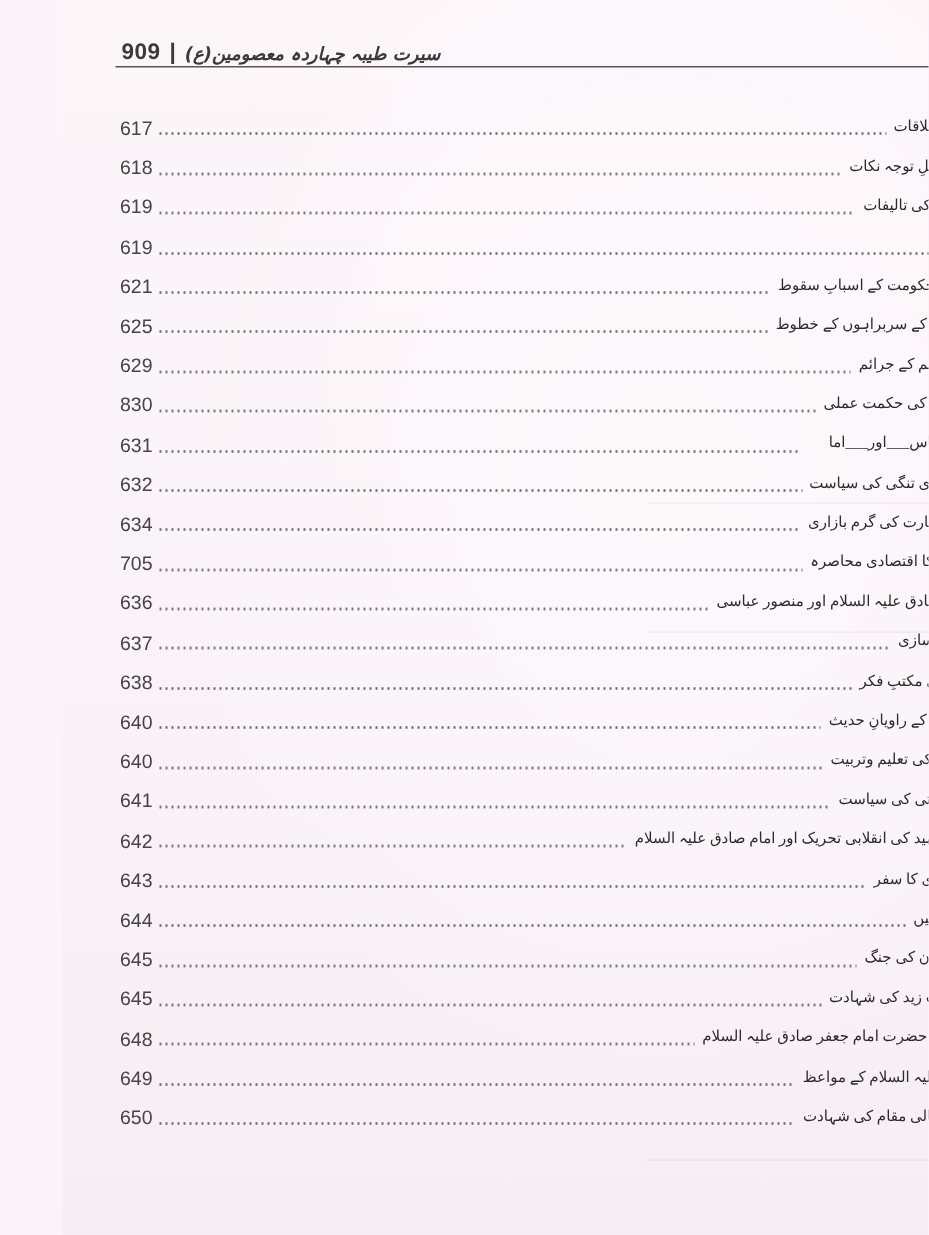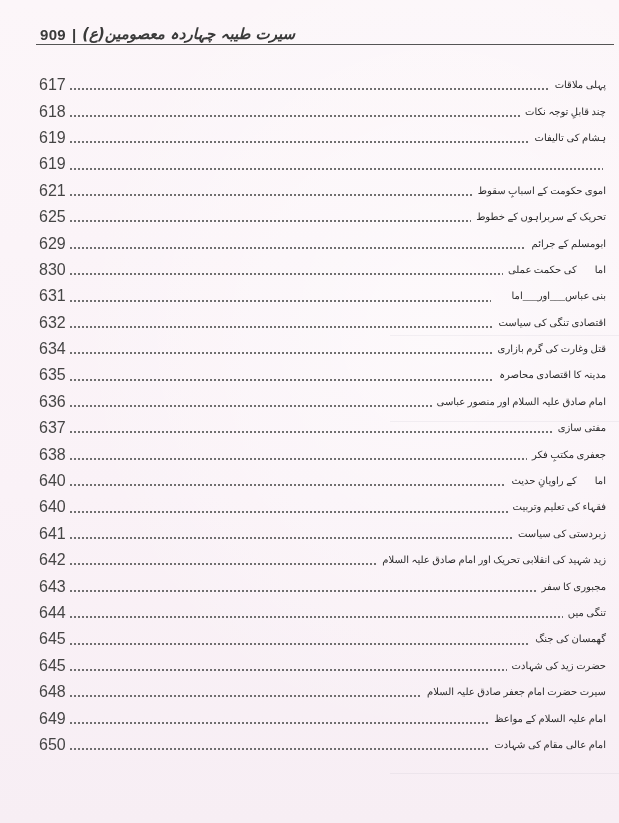--- a/index.html
+++ b/index.html
@@ -14,20 +14,21 @@
       overflow: hidden;
       font-family: "DejaVu Sans", sans-serif;
       color: #2a2a2a;
     }
     .page {
       position: absolute;
       inset: 0;
       background:
         radial-gradient(ellipse at 70% 40%, rgba(255,255,255,0.5), rgba(255,255,255,0) 60%),
         linear-gradient(180deg, #fcf6f9 0%, #faf2f7 60%, #f7eef4 100%);
+      margin-left: 41px;
     }
     .header {
       position: absolute;
       left: 36px;
       top: 22px;
       width: 578px;
       height: 22px;
       border-bottom: 1.6px solid #555;
     }
     .header-inner {
@@ -47,41 +48,41 @@
       letter-spacing: 0.3px;
     }
     .sep {
       font-family: "Liberation Sans", sans-serif;
       font-size: 15px;
       font-weight: bold;
       color: #3a3a3a;
     }
     .book-title {
       font-family: "DejaVu Sans", sans-serif;
-      font-size: 15px;
+      font-size: 12px;
       font-weight: bold;
       color: #3a3a3a;
       direction: rtl;
       font-style: italic;
     }
     .toc {
       position: absolute;
       left: 39px;
       top: 72px;
       width: 567px;
     }
     .toc-row {
       position: relative;
       height: 26.4px;
       display: flex;
       align-items: center;
     }
     .toc-page {
       font-family: "Liberation Sans", sans-serif;
-      font-size: 16px;
+      font-size: 13px;
       color: #454545;
       flex: 0 0 auto;
       line-height: 1;
     }
     .toc-leader {
       flex: 1 1 auto;
       height: 1px;
       margin: 0 3px;
       align-self: flex-end;
       margin-bottom: 8px;
@@ -174,21 +175,21 @@
       <span class="toc-page">632</span>
       <span class="toc-leader"></span>
       <span class="toc-title">اقتصادی تنگی کی سیاست</span>
     </div>
     <div class="toc-row">
       <span class="toc-page">634</span>
       <span class="toc-leader"></span>
       <span class="toc-title">قتل وغارت کی گرم بازاری</span>
     </div>
     <div class="toc-row">
-      <span class="toc-page">635</span>
+      <span class="toc-page">705</span>
       <span class="toc-leader"></span>
       <span class="toc-title">مدینہ کا اقتصادی محاصرہ</span>
     </div>
     <div class="toc-row">
       <span class="toc-page">636</span>
       <span class="toc-leader"></span>
       <span class="toc-title">امام صادق علیہ السلام اور منصور عباسی</span>
     </div>
     <div class="toc-row">
       <span class="toc-page">637</span>

